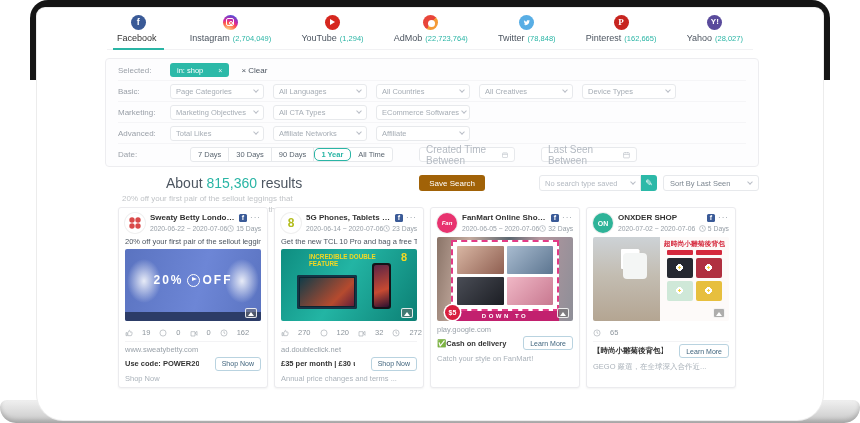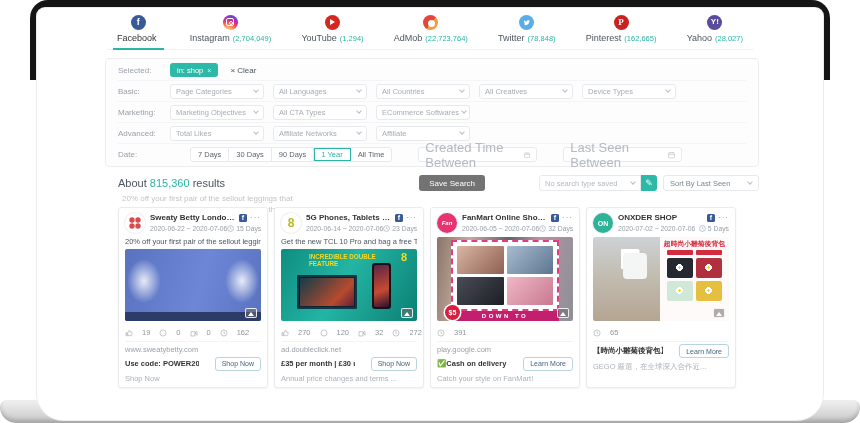--- a/index.html
+++ b/index.html
@@ -37,43 +37,43 @@
   .ic-admob::after { content:""; position:absolute; width:7px; height:7px; background:#fff; border-radius:50%; left:5px; top:5px; }
   .ic-tw { background:#58aee5; }
   .ic-pin { background:#c7241f; font-family:"Liberation Serif", serif; }
   .ic-yh { background:#5a4b9c; font-size:8px; }
 
   
   .filter-panel { margin:8px 64px 0 68px; border:1px solid #ededf0; border-radius:4px; background:#fdfdfe; padding:1px 12px; }
   .frow { display:flex; align-items:center; min-height:21px; border-bottom:1px solid #f5f5f7; }
   .frow:last-child { border-bottom:none; }
   .flabel { width:52px; font-size:8px; color:#9aa0a8; flex:none; }
-  .chip { display:inline-flex; align-items:center; gap:4px; background:#2cb9a8; color:#fff; font-size:7.5px;
+  .chip { display:inline-flex; align-items:center; gap:15px; background:#2cb9a8; color:#fff; font-size:7.5px;
           padding:2.5px 7px; border-radius:3px; cursor:pointer; }
   .chip .x { font-size:7px; opacity:.9; }
   .clear { font-size:8px; color:#4c5560; margin-left:12px; cursor:pointer; }
   .select { display:flex; align-items:center; justify-content:space-between; width:94px; height:15px;
             border:1px solid #e7e9ec; border-radius:3px; background:#fff; padding:0 5px; margin-right:9px;
             font-size:7.5px; color:#a6adb5; cursor:pointer; white-space:nowrap; overflow:hidden; }
   .chev { width:4px; height:4px; border-right:1px solid #b9bec6; border-bottom:1px solid #b9bec6;
           transform:rotate(45deg); flex:none; margin-left:3px; margin-top:-2px; }
   .seg { display:flex; border:1px solid #e7e9ec; border-radius:3px; background:#fff;margin-left:20px; }
   .seg-btn { padding:2px 7px; font-size:7.5px; color:#5a6570; border-right:1px solid #e7e9ec; cursor:pointer; white-space:nowrap; }
   .seg-btn:last-child { border-right:none; }
-  .seg-btn.active { color:#2ab5a5; outline:1px solid #2ab5a5; outline-offset:-1px; border-radius:0; }
-  .date-input { display:flex; align-items:center; justify-content:space-between; width:119px; height:15px;
+  .seg-btn.active { color:#2ab5a5; outline:1px solid #2ab5a5; outline-offset:-1px; border-radius:5px;font-weight:bold; }
+  .date-input { display:flex; align-items:center; justify-content:space-between; width:96px; height:15px;
                 border:1px solid #e7e9ec; border-radius:3px; background:#fff; padding:0 6px; margin-left:26px;
-                font-size:13px; color:#b4bac2; cursor:text; }
+                font-size:10px; color:#b4bac2; cursor:text; }
 
   
   .results-bar { margin:8px 64px 0 81px; display:flex; justify-content:space-between; align-items:center; }
-  .summary { font-size:11px; color:#4c5560; }
+  .summary { font-size:14px; color:#4c5560;margin-left:48px; }
   .summary b { color:#2ab5a5; font-weight:normal; }
   .rb-right { display:flex; align-items:center; gap:6px; }
-  .save-btn { background:#737373; color:#fff; font-size:8px; padding:3.5px 10px; border:none; border-radius:3px; cursor:pointer; }
+  .save-btn { background:#a16207; color:#fff; font-size:8px; padding:3.5px 10px; border:none; border-radius:3px; cursor:pointer; }
   .saved-wrap { display:flex; align-items:flex-end;padding-left:48px; }
   .saved-select { display:flex; align-items:center; justify-content:space-between; width:102px; height:16px;
                   border:1px solid #e7e9ec; border-radius:3px 0 0 3px; padding:0 5px; font-size:7.5px; color:#b4bac2; cursor:pointer; }
   .pencil-btn { width:16px; height:16px; background:#2cb9a8; color:#fff; border:none; border-radius:0 3px 3px 0;
                 font-size:9px; line-height:16px; cursor:pointer; }
   .sort-select { display:flex; align-items:center; justify-content:space-between; width:96px; height:16px;
                  border:1px solid #e7e9ec; border-radius:3px; padding:0 6px; font-size:7.5px; color:#7d8791; cursor:pointer; }
 
   
   .cards-wrap { margin:16px 64px 0 81px; display:flex; gap:6px; position:relative; }
@@ -376,20 +376,25 @@
                   </svg>
                   <span>15 Days</span>
                 </span>
             </div>
           </div>
         </div>
         <div class="ad-text">20% off your first pair of the sellout leggin...</div>
         <div class="ad-img img1">
           <div class="glow l"></div>
             <div class="glow r"></div>
+          <div class="cap">
+              <span>20%</span>
+              <span class="play-circle"></span>
+              <span>OFF</span>
+            </div>
           <div class="bar"></div>
             <span class="mi"></span>
         </div>
         <div class="stats">
           <span class="stat">
               <svg class="st" width="8" height="8" viewBox="0 0 12 12">
                 <path d="M1.5 5.5h1.7V10H1.5zM4.2 9.8V5.8l2-3.6c.2-.4.9-.3 1 .2l.3 2.2h2.3c.6 0 1.1.6 1 1.2l-.8 3.4c-.1.5-.5.8-1 .8H4.2z" fill="none" stroke="#9fa6ad" stroke-width=".9"></path>
               </svg>
               <span>19</span>
             </span>
@@ -510,29 +515,20 @@
           <div class="frame">
             <div class="cell c1"></div>
               <div class="cell c2"></div>
               <div class="cell c3"></div>
               <div class="cell c4"></div>
           </div>
           <div class="strip">DOWN TO</div>
           <div class="badge">$5</div>
           <span class="mi"></span>
         </div>
-        <div class="stats">
-          <span class="stat">
-              <svg class="st" width="8" height="8" viewBox="0 0 12 12">
-                <circle cx="6" cy="6" r="4.6" fill="none" stroke="#9fa6ad" stroke-width=".9"></circle>
-                <path d="M6 3.4V6l1.8 1" fill="none" stroke="#9fa6ad" stroke-width=".9"></path>
-              </svg>
-              <span>391</span>
-            </span>
-        </div>
         <div class="domain">play.google.com</div>
         <div class="cta-row">
           <span class="cta-text">✅Cash on delivery ✅ Days fr...</span>
           <button class="cta-btn">Learn More</button>
         </div>
         <div class="desc">Catch your style on FanMart!</div>
       </div>
 
       <div class="card">
         <div class="card-head">

